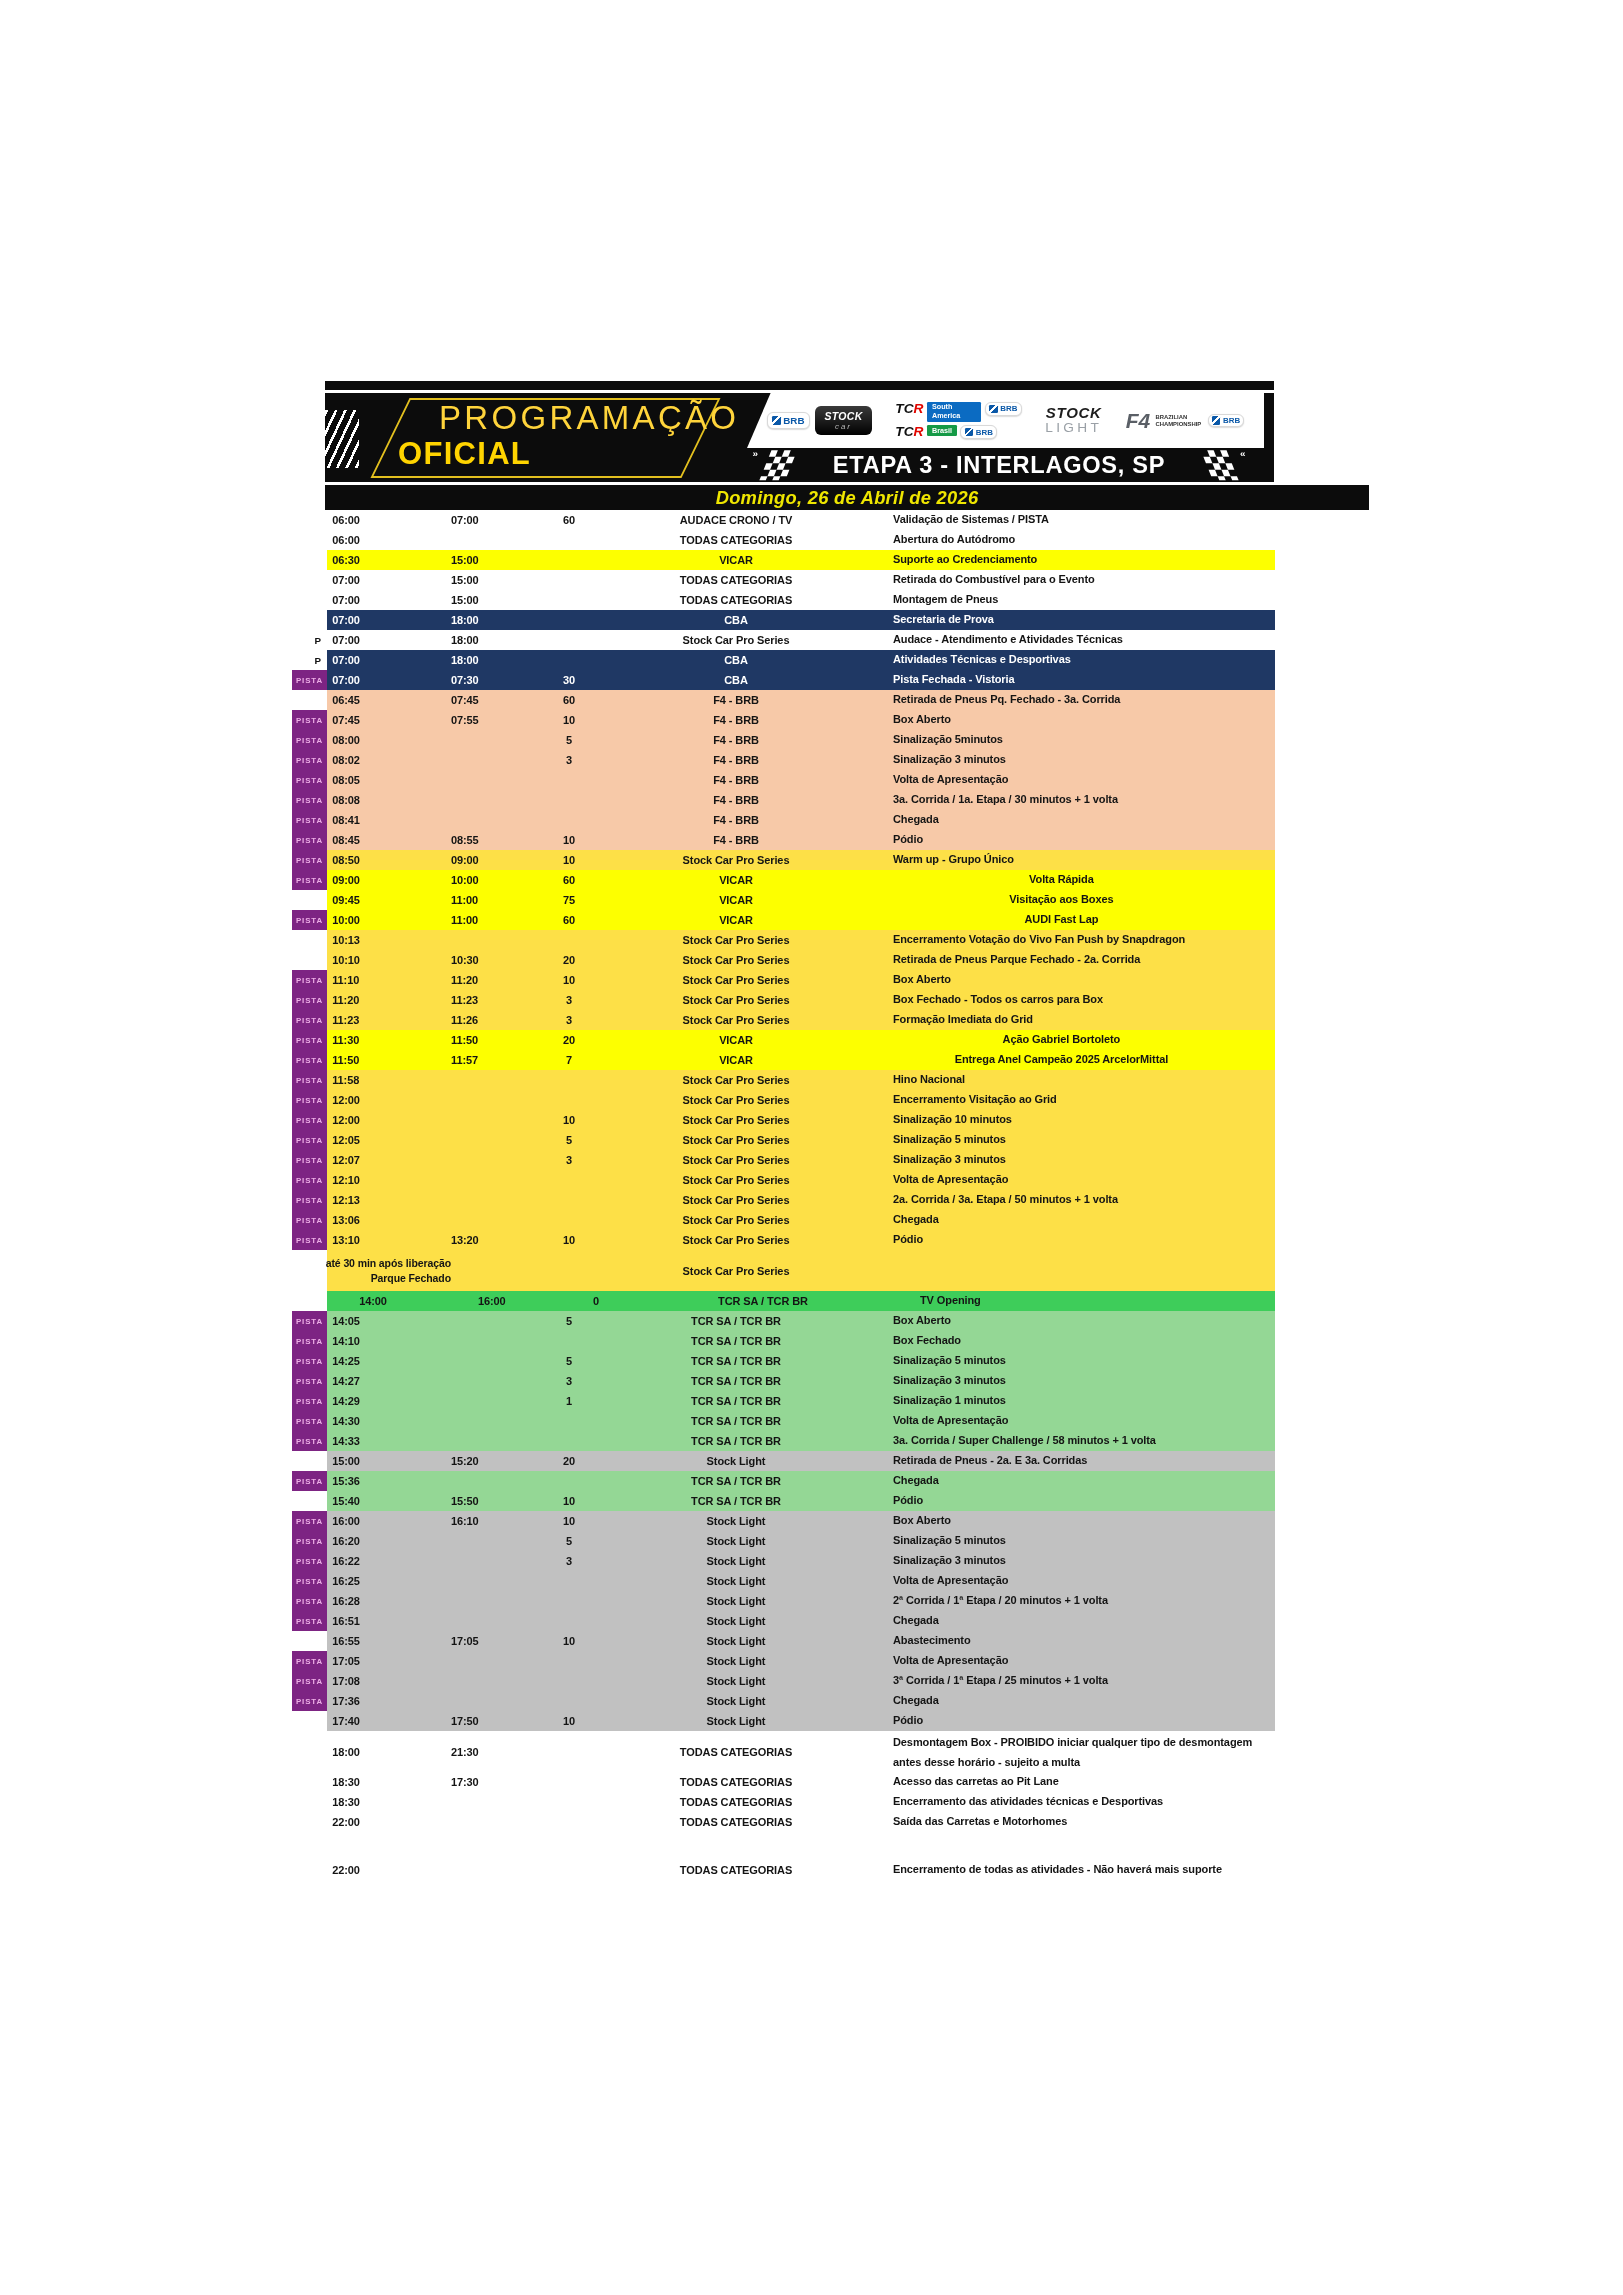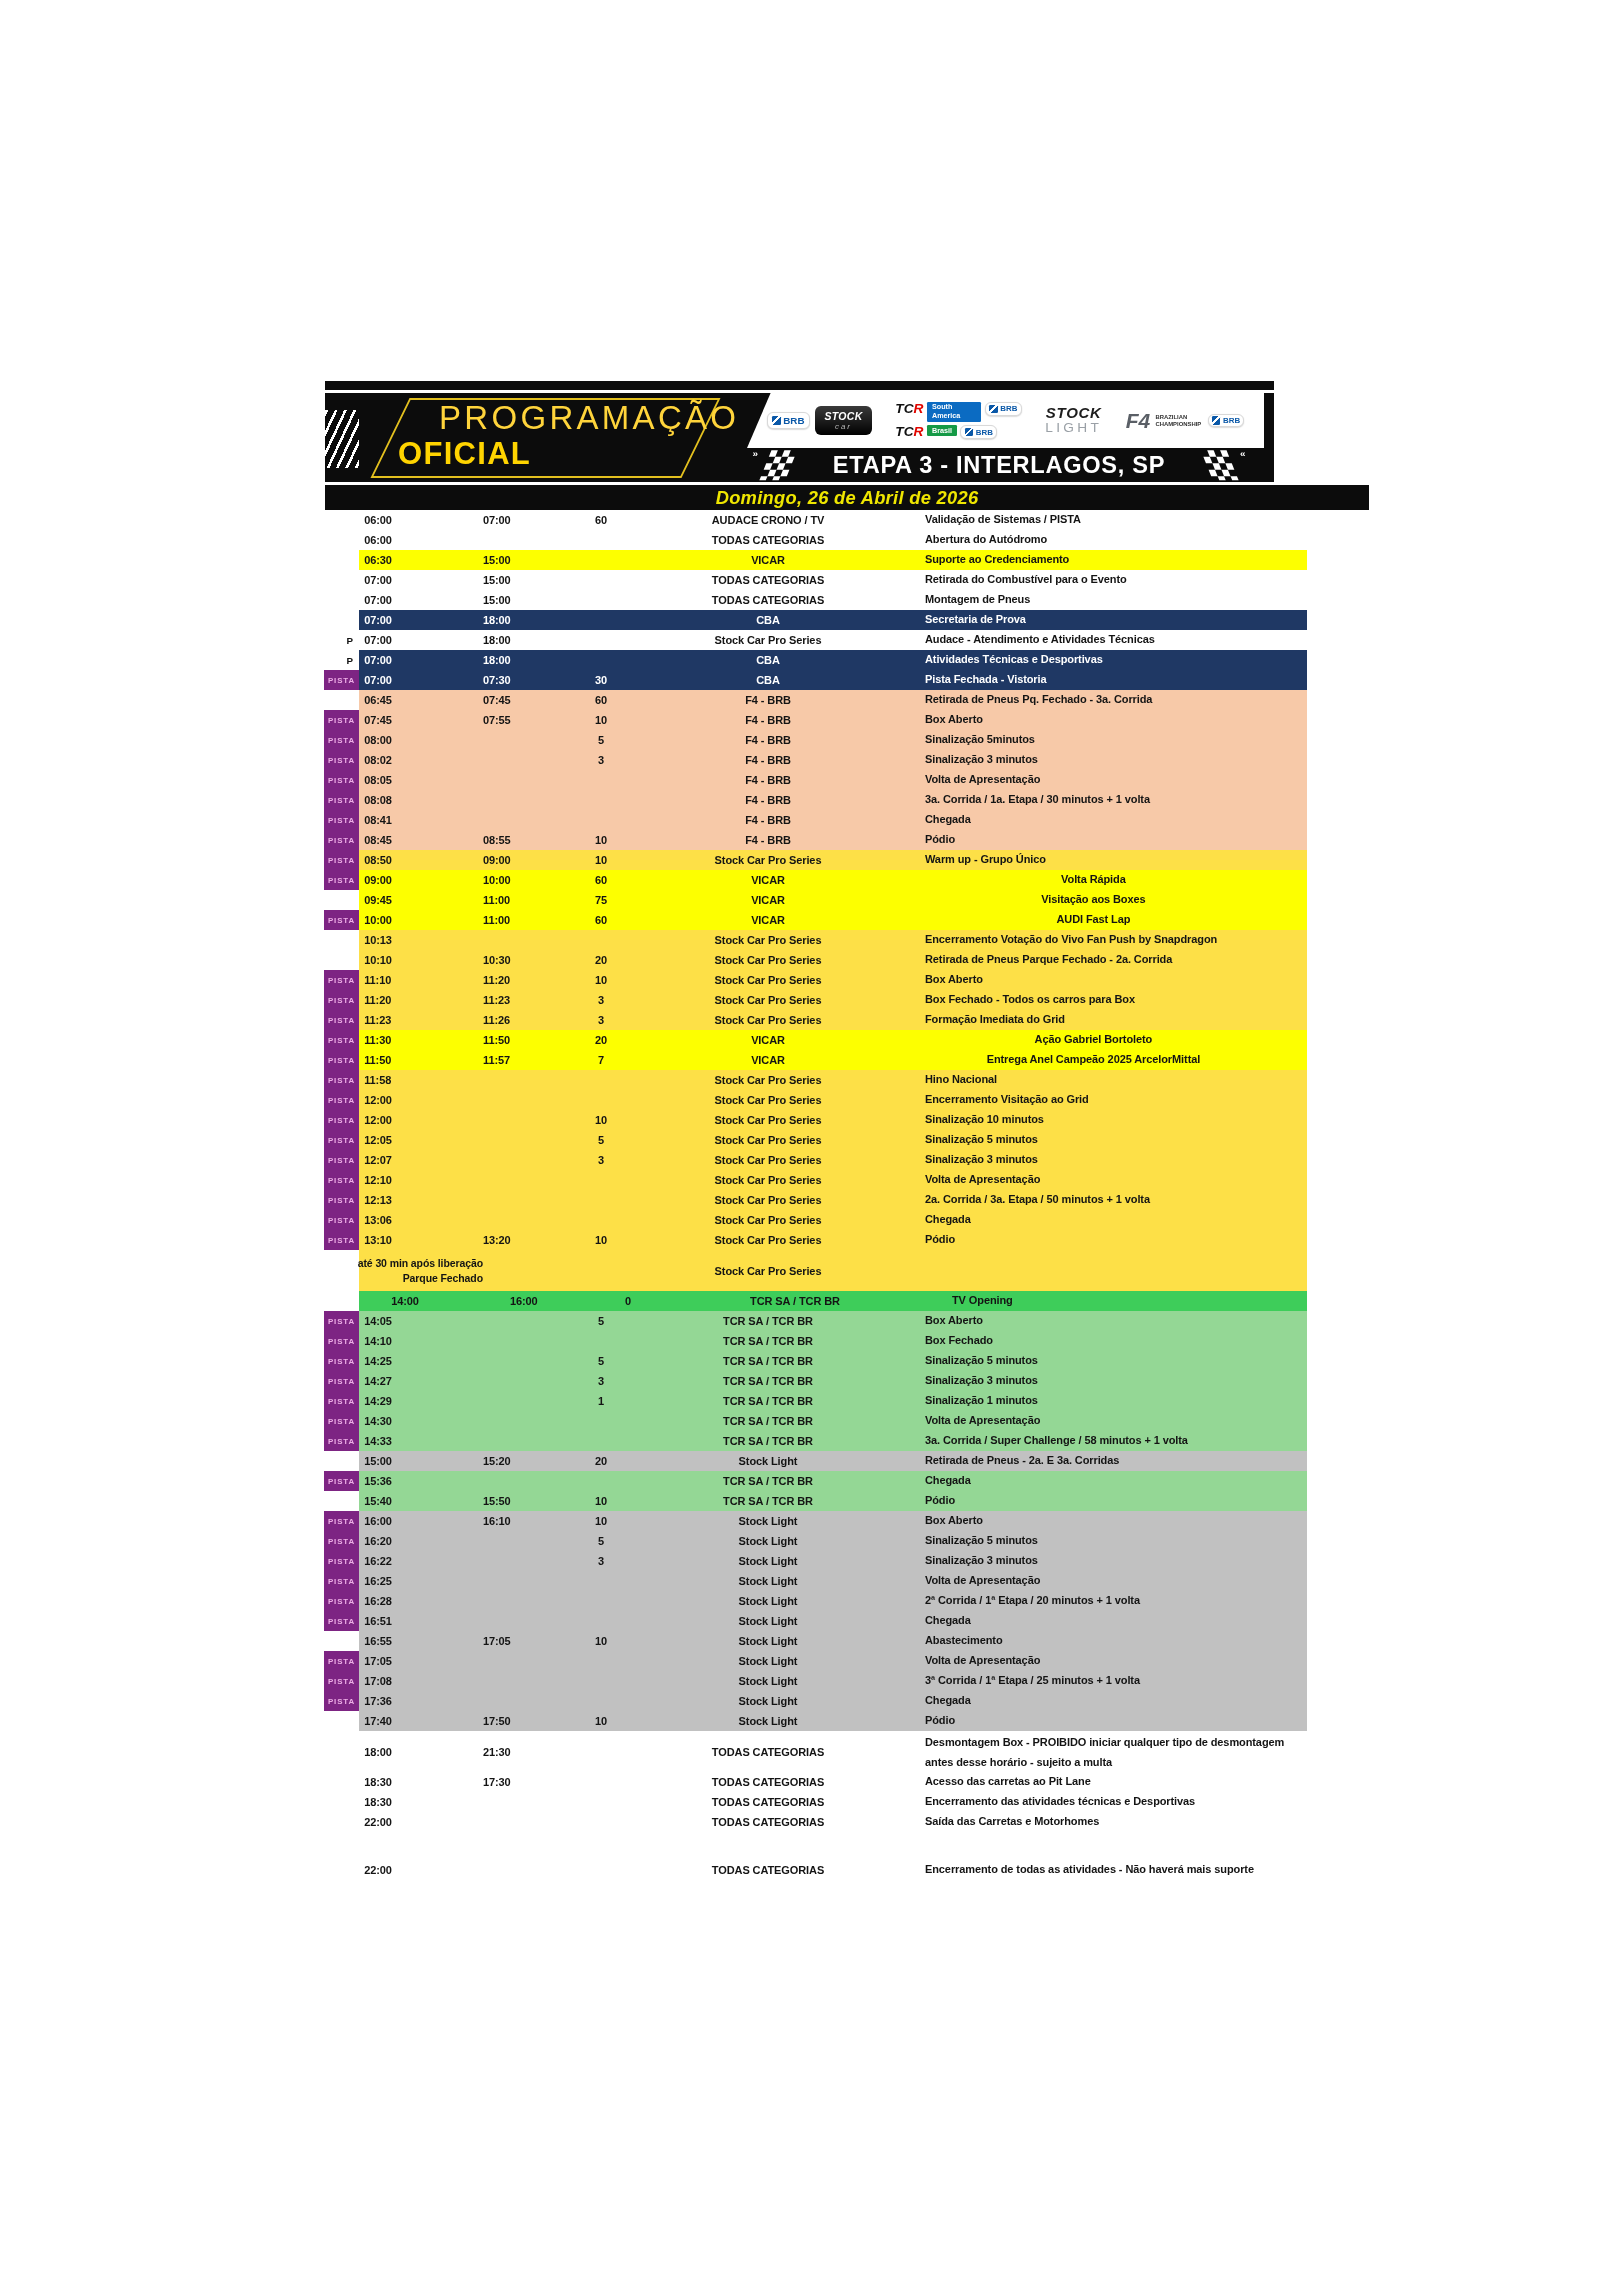--- a/index.html
+++ b/index.html
@@ -48,21 +48,21 @@
             display:grid;grid-template-columns:105px 1fr 105px;align-items:center;}
   .etapatext{color:#ffffff;font-size:23.6px;font-weight:700;letter-spacing:0.7px;text-align:center;}
   .flag{display:flex;justify-content:center;}
   .flag.flip{transform:scaleX(-1);}
 
   .datebar{position:absolute;left:325px;top:485px;width:1044px;height:25px;background:#0c0c0c;
            display:flex;align-items:center;justify-content:center;}
   .datetext{color:#efe600;font-size:18.3px;font-weight:700;font-style:italic;letter-spacing:0.3px;}
 
   
-  .schedule{position:absolute;left:292px;top:510px;width:983px;margin-left:32px;}
+  .schedule{position:absolute;left:292px;top:510px;width:983px;}
   .srow{display:flex;height:20px;}
   .srow.tall{height:41px;}
   .srow.gaptop{margin-top:27.5px;}
   .mcell{width:35px;flex:none;box-sizing:border-box;display:flex;align-items:center;justify-content:center;
          font-size:7.9px;font-weight:700;letter-spacing:0.9px;color:transparent;}
   .mcell.pista{background:#7d2483;color:#edaee6;}
   .mcell.pmk{color:#111;justify-content:flex-end;padding-right:5.9px;font-size:9.8px;letter-spacing:0;}
   .rbody{flex:1;display:flex;align-items:stretch;color:#141414;}
   .cell{display:flex;align-items:center;font-size:11px;font-weight:700;letter-spacing:-0.1px;
         white-space:nowrap;box-sizing:border-box;}

